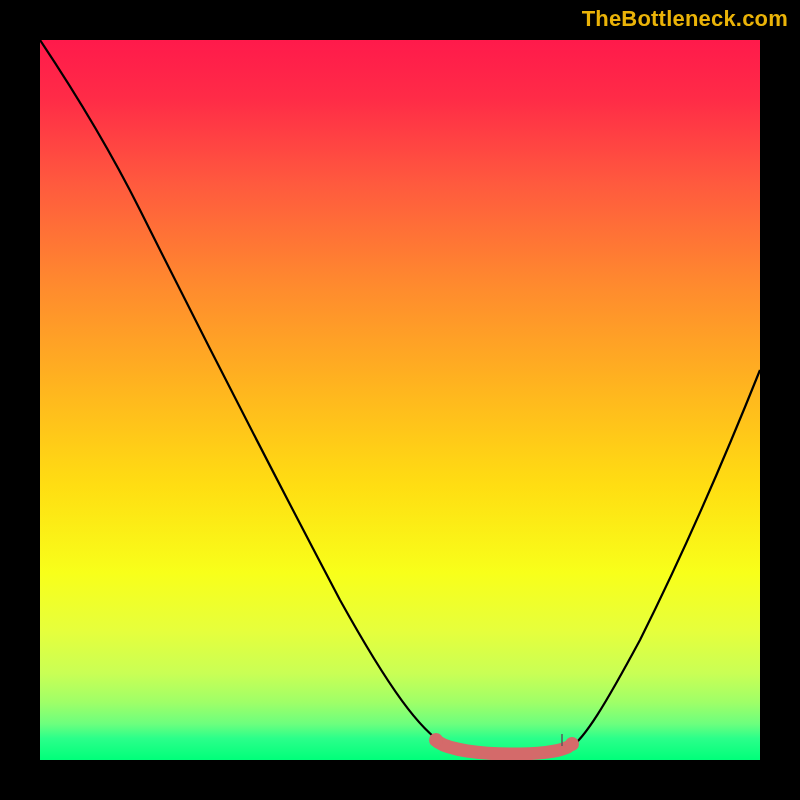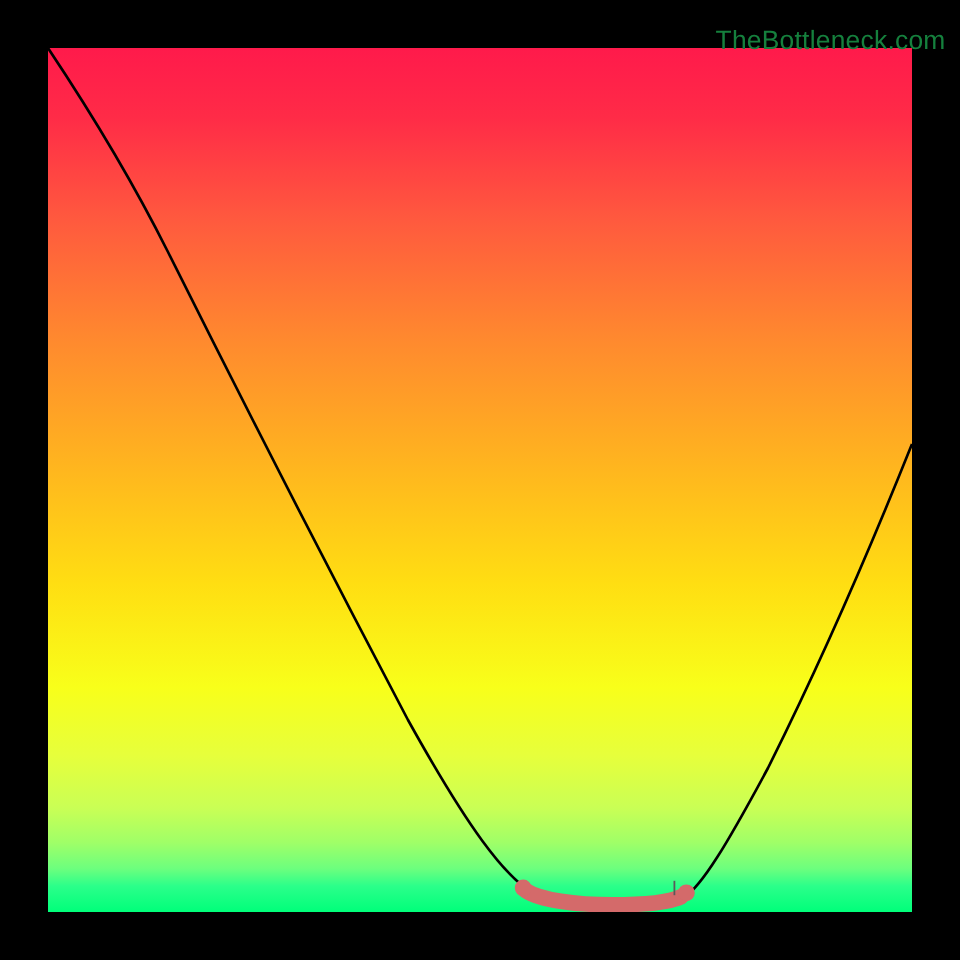--- a/index.html
+++ b/index.html
@@ -14,27 +14,26 @@
   .frame {
     position: relative;
     width: 800px;
     height: 800px;
     background: #000;
   }
   .watermark {
     position: absolute;
     top: 6px;
     right: 12px;
-    color: #15803d;
+    color: #eab308;
     font-size: 22px;
-    font-weight: 400;
+    font-weight: 700;
     letter-spacing: 0.2px;
     z-index: 5;
     user-select: none;
-    margin-top: 15px;
   }
   .plot {
     position: absolute;
     left: 40px;
     top: 40px;
     width: 720px;
     height: 720px;
     overflow: hidden;
   }
   .gradient {

